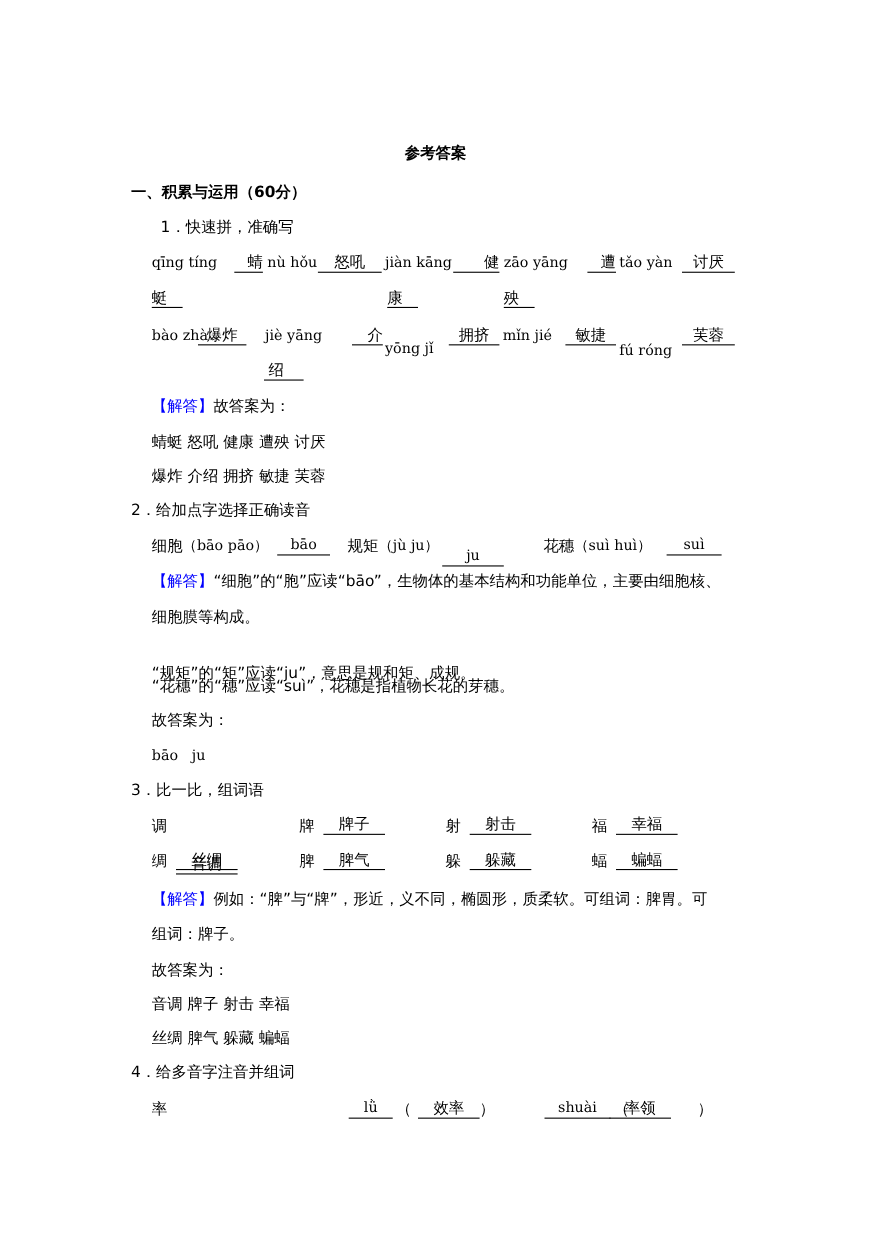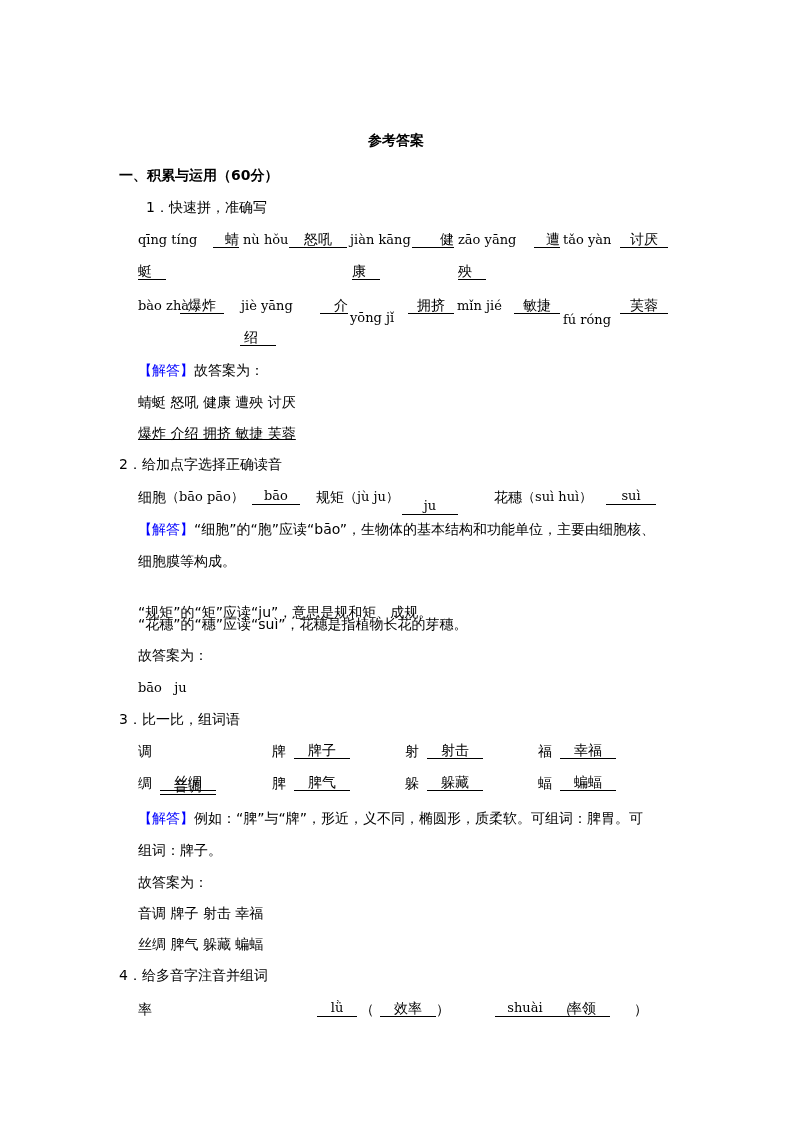--- a/index.html
+++ b/index.html
@@ -50,21 +50,21 @@
   <span class="abs py" style="left:563px;top:298px;margin-top:14px;">fú róng</span>
   <span class="abs blank" style="left:620px;top:297px;width:48px;">芙蓉</span>
 
   <span class="abs blank" style="left:240px;top:329px;width:32px;text-align:left;padding-left:4px;">绍</span>
 </div>
 
 <div class="abs" style="left:138px;top:362px;">
   <span class="jd">【解答】</span><span>故答案为：</span>
 </div>
 <div class="abs" style="left:138px;top:394px;">蜻蜓 怒吼 健康 遭殃 讨厌</div>
-<div class="abs" style="left:138px;top:425px;text-decoration:underline;">爆炸 介绍 拥挤 敏捷 芙蓉</div>
+<div class="abs" style="left:138px;top:425px;">爆炸 介绍 拥挤 敏捷 芙蓉</div>
 
 <div class="abs" style="left:119px;top:456px;">2．给加点字选择正确读音</div>
 <div>
   <span class="abs" style="left:138px;top:489px;">细胞</span>
   <span class="abs py" style="left:166px;top:489px;">（bāo pāo）</span>
   <span class="abs blank py" style="left:252px;top:488px;width:48px;">bāo</span>
   <span class="abs" style="left:316px;top:489px;">规矩</span>
   <span class="abs py" style="left:344px;top:489px;">（jù ju）</span>
   <span class="abs blank py" style="left:402px;top:498px;width:56px;">ju</span>
   <span class="abs" style="left:494px;top:489px;">花穗</span>

